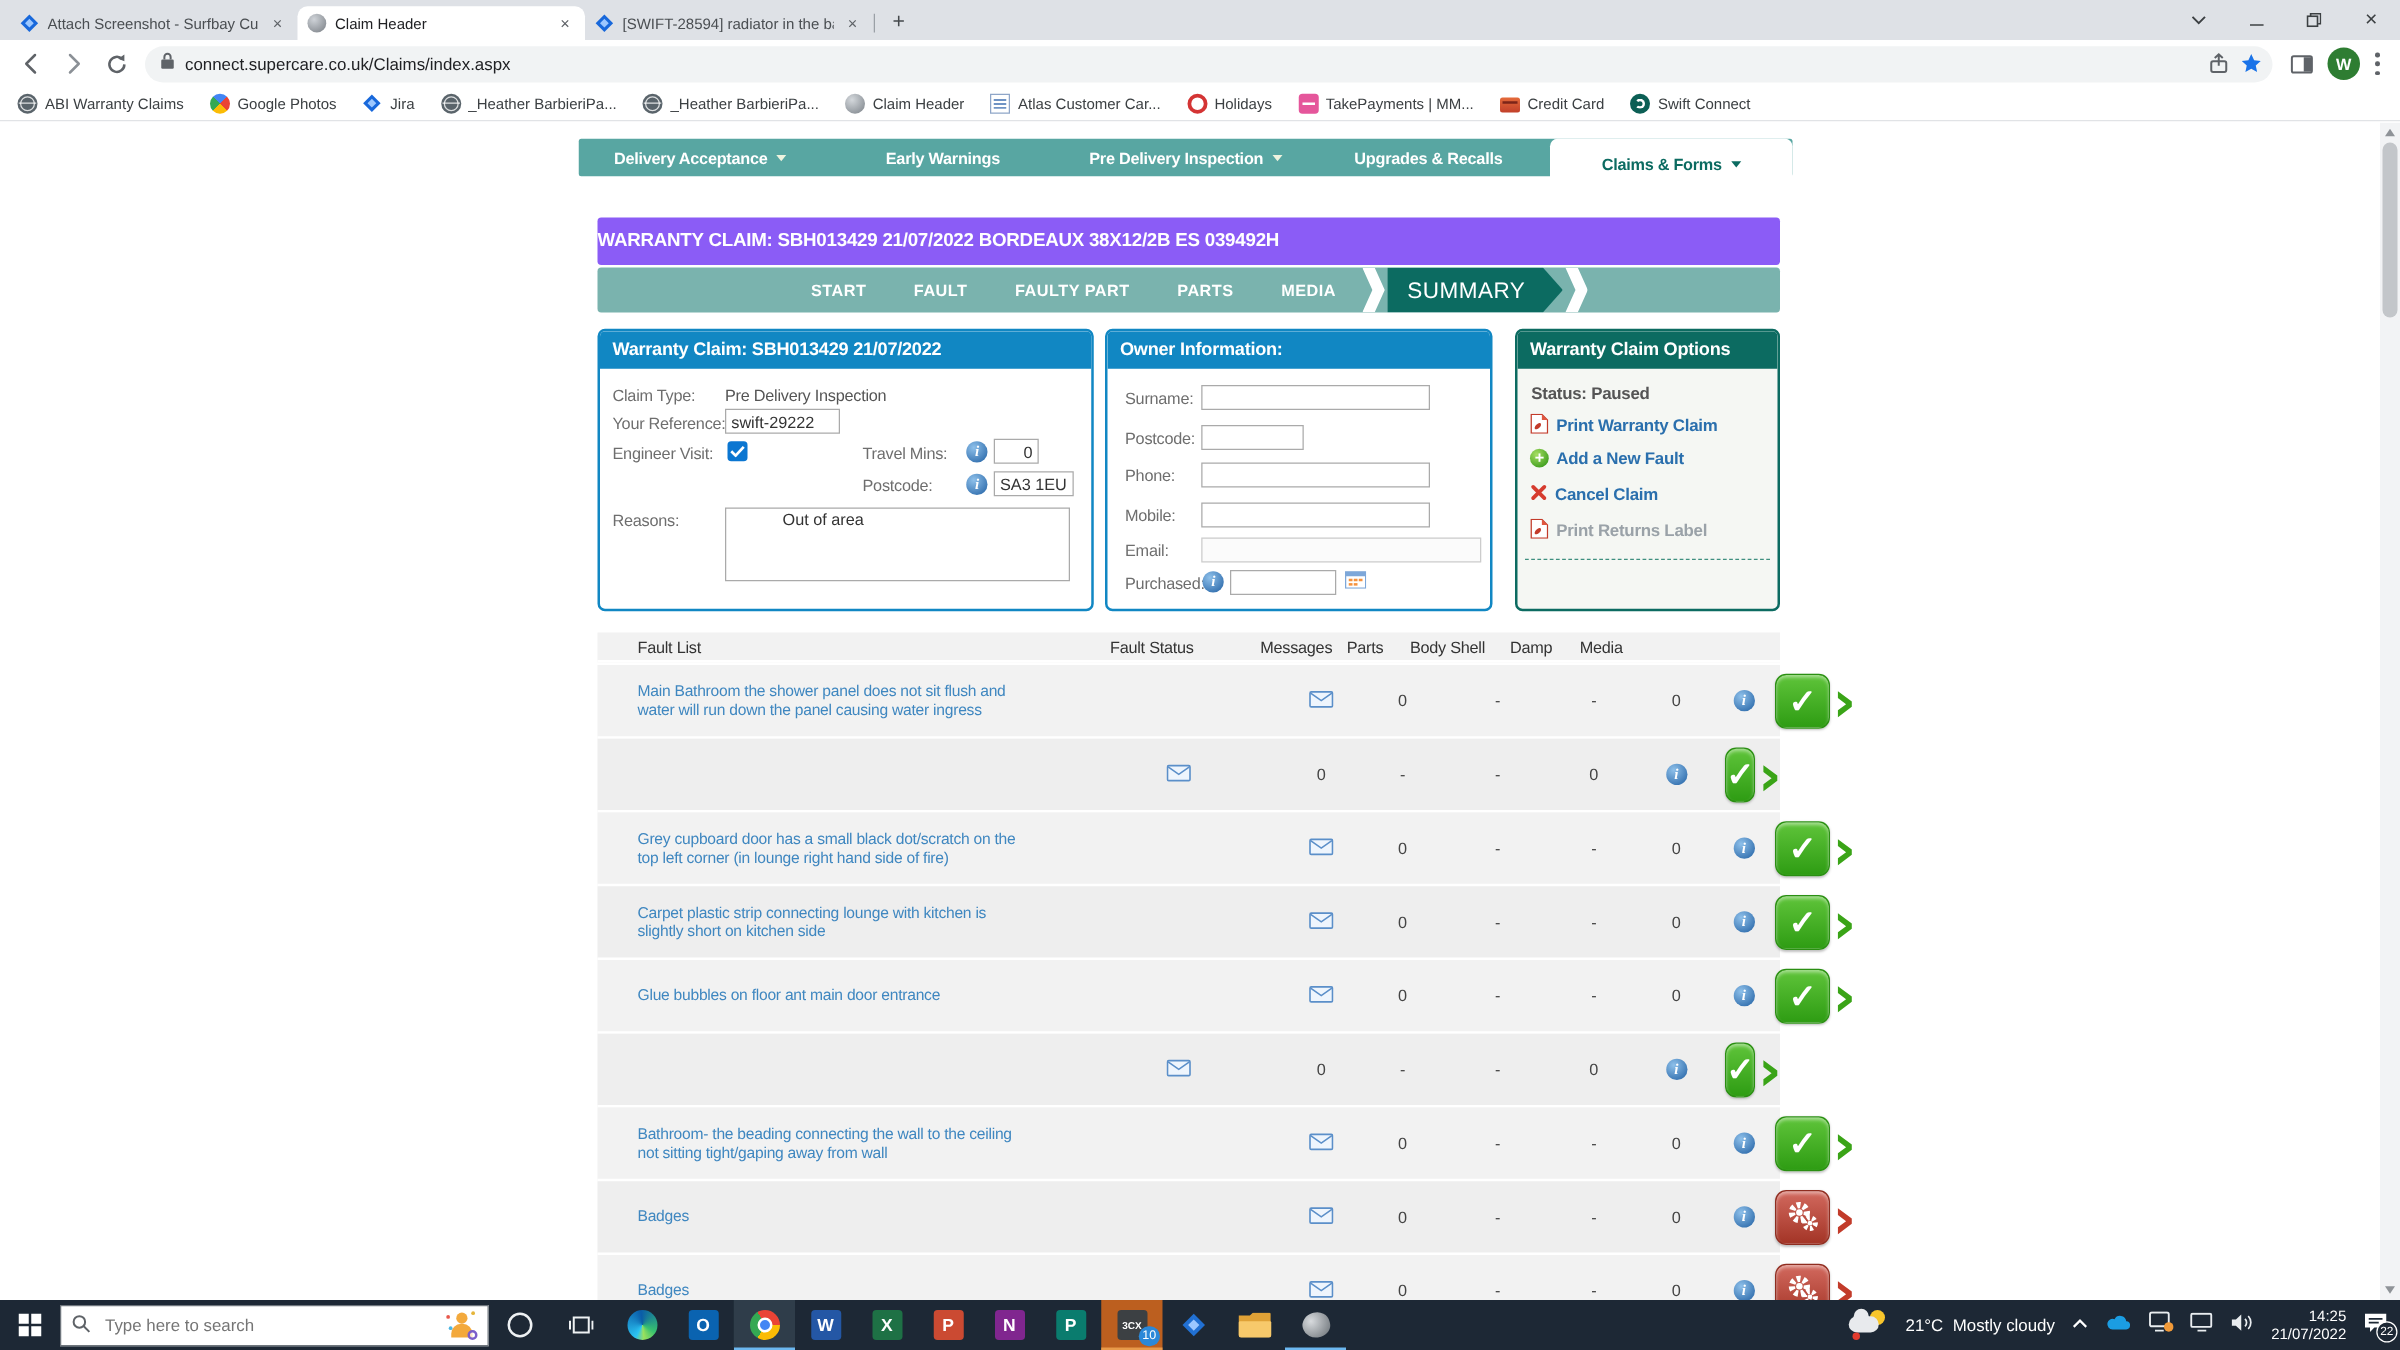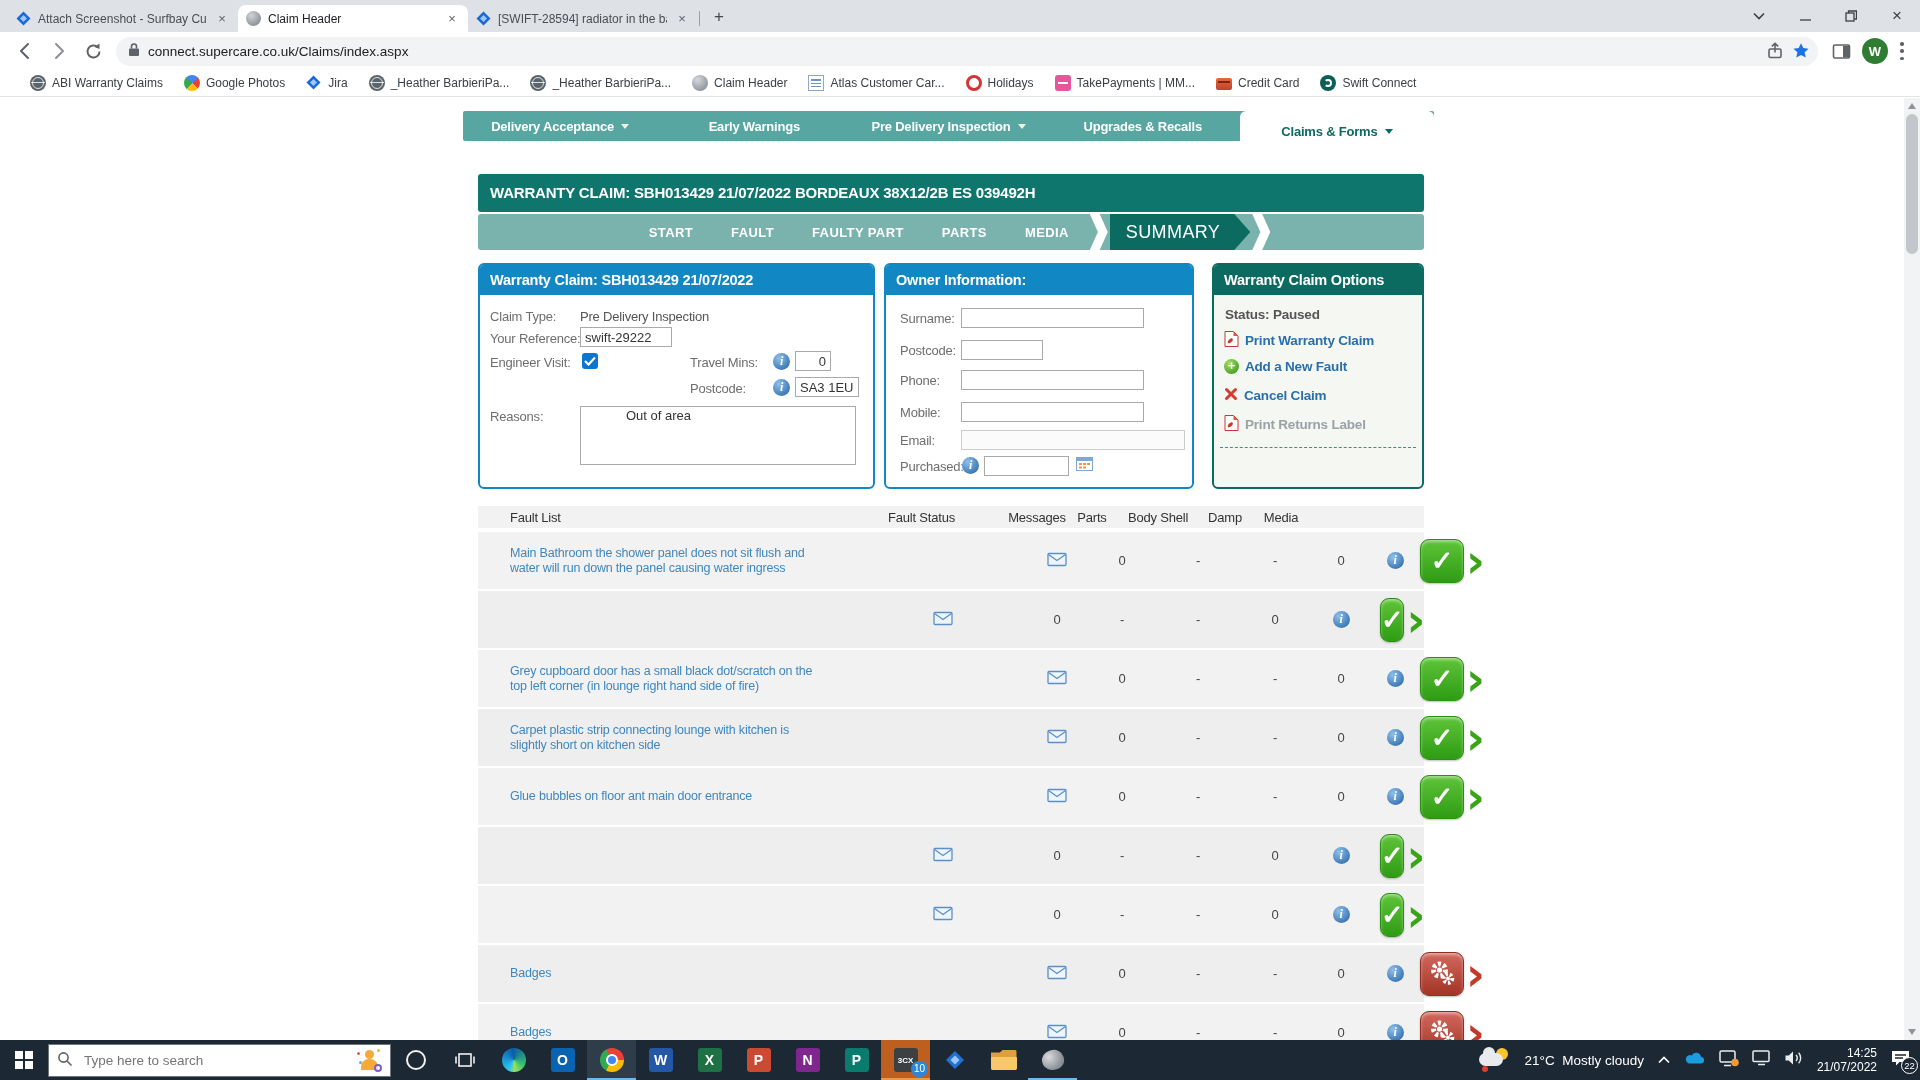--- a/index.html
+++ b/index.html
@@ -25,21 +25,21 @@
   #toolbar { position:absolute; top:32px; left:0; right:0; height:38px; background:#fff; display:flex; align-items:center; padding:0 8px; }
   .nav-ico { width:28px; height:28px; display:flex; align-items:center; justify-content:center; margin:0 3px; }
   #omnibox { flex:1; height:29px; margin:0 6px; background:#f1f3f4; border-radius:15px; display:flex; align-items:center; padding:0 4px 0 12px; }
   #omnibox .url { flex:1; font-size:13.5px; color:#202124; margin-left:8px; }
   .omni-ico { width:26px; height:26px; display:flex; align-items:center; justify-content:center; border-radius:50%; }
   #avatar { width:26px; height:26px; border-radius:50%; background:#2e7d32; color:#fff; font-size:13px; font-weight:bold; display:flex; align-items:center; justify-content:center; margin:0 4px; }
   .dots3 { width:4px; height:18px; display:flex; flex-direction:column; justify-content:space-between; margin:0 8px; }
   .dots3 i { width:3.5px; height:3.5px; border-radius:50%; background:#5f6368; }
 
   
-  #bookmarksbar { position:absolute; top:70px; left:0; right:0; height:27px; background:#fff; border-bottom:1px solid #e1e3e6; display:flex; align-items:center; padding-left:30px; }
+  #bookmarksbar { position:absolute; top:70px; left:0; right:0; height:27px; background:#fff; border-bottom:1px solid #e1e3e6; display:flex; align-items:center; padding-left:14px; }
   .bm { display:flex; align-items:center; gap:6px; margin-right:21px; font-size:12px; color:#3c4043; white-space:nowrap; }
   .bi { width:16px; height:16px; display:inline-block; position:relative; flex:0 0 16px; }
   .bi-globe { border-radius:50%; background:#5a646b; }
   .bi-globe::before { content:""; position:absolute; inset:2px; border-radius:50%; border:1px solid rgba(255,255,255,.8); }
   .bi-globe::after { content:""; position:absolute; left:1px; right:1px; top:7px; border-top:1px solid rgba(255,255,255,.8); }
   .bi-sphere { border-radius:50%; background:radial-gradient(circle at 35% 30%, #d4d8dc, #90969c 75%); }
   .bi-photos { border-radius:50%; background:conic-gradient(#ea4335 0 25%, #fbbc05 0 50%, #34a853 0 75%, #4285f4 0 100%); transform:rotate(45deg); }
   .bi-ring { border-radius:50%; border:3.5px solid #d43434; }
   .bi-pink { border-radius:3px; background:#e5569b; }
   .bi-pink::after { content:""; position:absolute; left:3px; right:3px; top:7px; border-top:2px solid #fff; }
@@ -54,21 +54,21 @@
   
   #page { position:absolute; top:98px; left:0; right:0; bottom:40px; background:#fff; overflow:hidden; }
   #content { position:absolute; left:463px; top:0; width:971px; height:100%; letter-spacing:-0.2px; }
 
   #appnav { position:absolute; left:0; top:13px; width:971px; height:30px; background:#58a6a2; border-radius:2px; display:flex; }
   .appnav-item { flex:1; display:flex; align-items:center; justify-content:center; gap:7px; color:#fff; font-weight:bold; font-size:13px; }
   .appnav-item.active { background:#fff; color:#0c6b61; height:40px; border-radius:6px 6px 0 0; }
   .caret { width:0; height:0; border-left:4px solid transparent; border-right:4px solid transparent; border-top:5px solid rgba(255,252,230,.9); }
   .appnav-item.active .caret { border-top-color:#0c6b61; }
 
-  #banner { position:absolute; top:76px; left:15px; width:946px; height:38px; background:#0f766e; border-radius:3px; color:#fff; font-weight:bold; font-size:15px; line-height:38px; padding-left:12px; }
+  #banner { position:absolute; top:76px; left:15px; width:946px; height:38px; background:#8b5cf6; border-radius:3px; color:#fff; font-weight:bold; font-size:15px; line-height:38px; padding-left:0; }
 
   #steps { position:absolute; top:116px; left:15px; width:946px; height:36px; background:#7ab3ae; border-radius:3px; display:flex; align-items:center; justify-content:center; }
   .step { color:#fff; font-weight:bold; font-size:13px; letter-spacing:.4px; margin:0 19px; }
   .chev { width:18px; height:36px; background:#fff; clip-path:polygon(0 0,55% 0,100% 50%,55% 100%,0 100%,45% 50%); margin:0 2px; flex:0 0 18px; }
   .step-sum { background:#0c6b61; color:#fff; font-weight:normal; font-size:18px; letter-spacing:.4px; height:36px; line-height:36px; padding:0 30px 16px 16px; clip-path:polygon(0 0,calc(100% - 16px) 0,100% 50%,calc(100% - 16px) 100%,0 100%); }
 
   
   .panel { position:absolute; top:165px; height:226px; border-radius:6px; background:#fff; overflow:hidden; }
   #panel-claim { left:15px; width:397px; border:2px solid #1187c3; }
   #panel-owner { left:421px; width:310px; border:2px solid #1187c3; }
@@ -536,20 +536,21 @@
             <div class="cellc">-</div>
             <div class="cellc">-</div>
             <div class="cellc">0</div>
             <div class="cellc"><span class="info" style="position:static;display:inline-block;">i</span></div>
             <div class="acts">
               <span class="abtn green">✓</span>
               <span class="rarrow green">›</span>
             </div>
           </div>
           <div class="trow">
+            <div class="fault">Bathroom- the beading connecting the wall to the ceiling not sitting tight/gaping away from wall</div>
             <div></div>
             <div class="cellc"><span class="env"><svg width="20" height="15">
                   <rect x="1" y="1.5" width="18" height="12" rx="1" fill="#eef5fd" stroke="#5b8fc9" stroke-width="1.3"></rect>
                   <path d="M1.5 2.5 L10 8.5 L18.5 2.5" fill="none" stroke="#5b8fc9" stroke-width="1.3"></path>
                 </svg></span></div>
             <div class="cellc">0</div>
             <div class="cellc">-</div>
             <div class="cellc">-</div>
             <div class="cellc">0</div>
             <div class="cellc"><span class="info" style="position:static;display:inline-block;">i</span></div>

